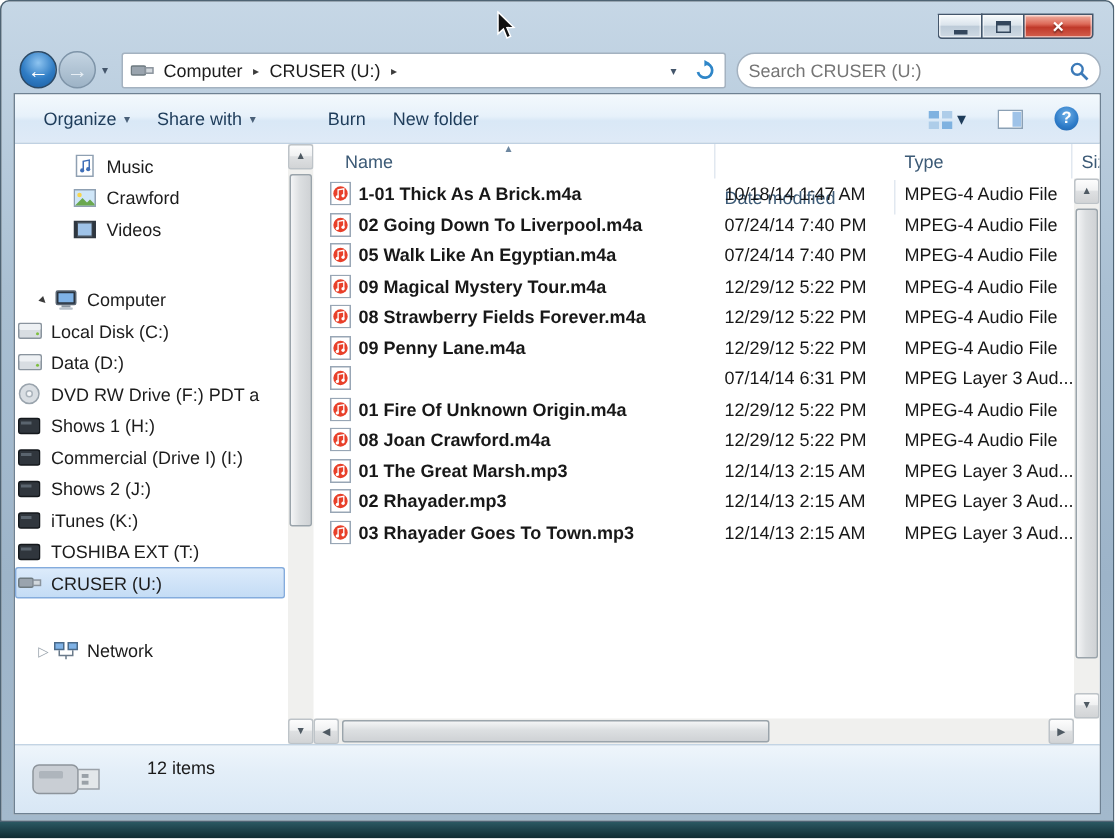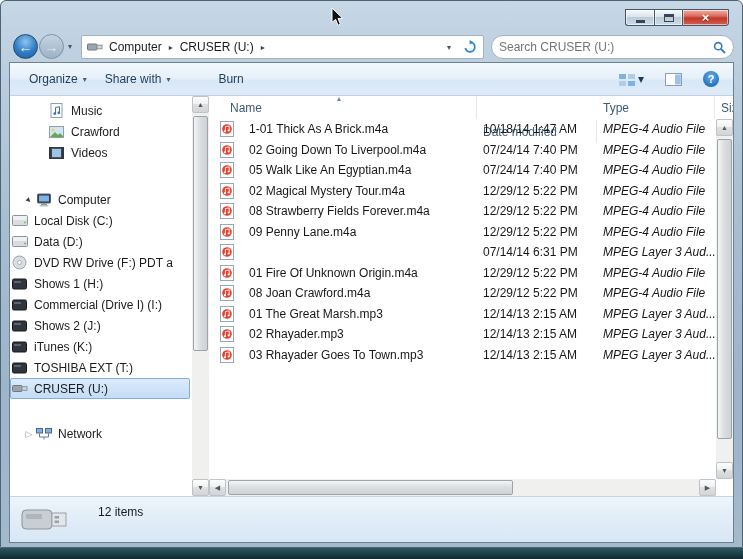--- a/index.html
+++ b/index.html
@@ -106,23 +106,23 @@
   .colheader { position:relative; height:23px; display:flex; background:#fff; font-size:12px; color:#3c5a76; }
   .hcol { height:100%; display:flex; align-items:center; border-right:1px solid #e1e8f0; white-space:nowrap; overflow:hidden; cursor:default; }
   .hcol.c-name { width:268px; padding-left:21px; position:relative; }
   .hcol.c-date { width:120px; padding-left:6px;margin-top:24px; }
   .hcol.c-type { width:118px; padding-left:6px; }
   .hcol.c-size { flex:1; padding-left:6px; border-right:none; }
   .sortmark { position:absolute; left:128px; top:-2px; font-size:8px; color:#6d87a0; }
   .rows { position:absolute; left:0; right:17px; top:23px; bottom:17px; overflow:hidden; }
   .row { height:20.5px; display:flex; align-items:center; font-size:12px; color:#181818; cursor:default; }
   .cell { white-space:nowrap; overflow:hidden; }
-  .cell.name { width:268px; display:flex; align-items:center; padding-left:11px; gap:15px; }
+  .cell.name { width:268px; display:flex; align-items:center; padding-left:11px; gap:5px;font-weight:bold; }
   .cell.date { width:120px; padding-left:6px; }
-  .cell.type { width:118px; padding-left:6px;font-style:italic; }
+  .cell.type { width:118px; padding-left:6px; }
   .file-ico { flex:0 0 auto; }
 
   
   .statusbar { height:46px; flex:0 0 auto; position:relative;
     background:linear-gradient(#eef5fb,#e3eef8 40%,#d8e7f5); border-top:1px solid #c3d4e4; }
   .status-icon { position:absolute; left:10px; top:4px; }
   .status-text { position:absolute; left:88px; top:8px; font-size:12px; color:#1a1a1a; }
 </style>
 </head>
 <body>
@@ -190,20 +190,23 @@
           <span>Organize</span>
           <span class="chev">▾</span>
         </div>
         <div class="tb-item">
           <span>Share with</span>
           <span class="chev">▾</span>
         </div>
         <div class="tb-item tb-burn">
           <span>Burn</span>
         </div>
+        <div class="tb-item">
+          <span>New folder</span>
+        </div>
 
         <div class="tb-right">
           <div class="tb-iconbtn">
             <svg width="16" height="13" viewBox="0 0 16 13">
               <rect x="0" y="1" width="7" height="5" fill="#7fb2e0"></rect>
                 <rect x="9" y="1" width="7" height="5" fill="#aecde9"></rect>
               <rect x="0" y="8" width="7" height="5" fill="#aecde9"></rect>
                 <rect x="9" y="8" width="7" height="5" fill="#7fb2e0"></rect>
             </svg>
             <span class="chev">▾</span>
@@ -451,21 +454,21 @@
 
             <div class="row">
               <div class="cell name">
                   <svg class="file-ico" width="14" height="16" viewBox="0 0 14 16">
                     <rect x="0.5" y="0.5" width="13" height="15" fill="#fff" stroke="#98a6b5"></rect>
                     <circle cx="7" cy="8" r="4.8" fill="#e8402a"></circle>
                     <path d="M5.4 10.2 L5.4 5.6 L9.2 4.9 L9.2 9.4" stroke="#fff" stroke-width="0.9" fill="none"></path>
                     <circle cx="4.9" cy="10.3" r="1.1" fill="#fff"></circle>
                     <circle cx="8.7" cy="9.5" r="1.1" fill="#fff"></circle>
                   </svg>
-                  <span>02 Magical Mystery Tour.m4a</span>
+                  <span>09 Magical Mystery Tour.m4a</span>
                 </div>
               <div class="cell date">12/29/12 5:22 PM</div>
               <div class="cell type">MPEG-4 Audio File</div>
             </div>
 
             <div class="row">
               <div class="cell name">
                   <svg class="file-ico" width="14" height="16" viewBox="0 0 14 16">
                     <rect x="0.5" y="0.5" width="13" height="15" fill="#fff" stroke="#98a6b5"></rect>
                     <circle cx="7" cy="8" r="4.8" fill="#e8402a"></circle>

